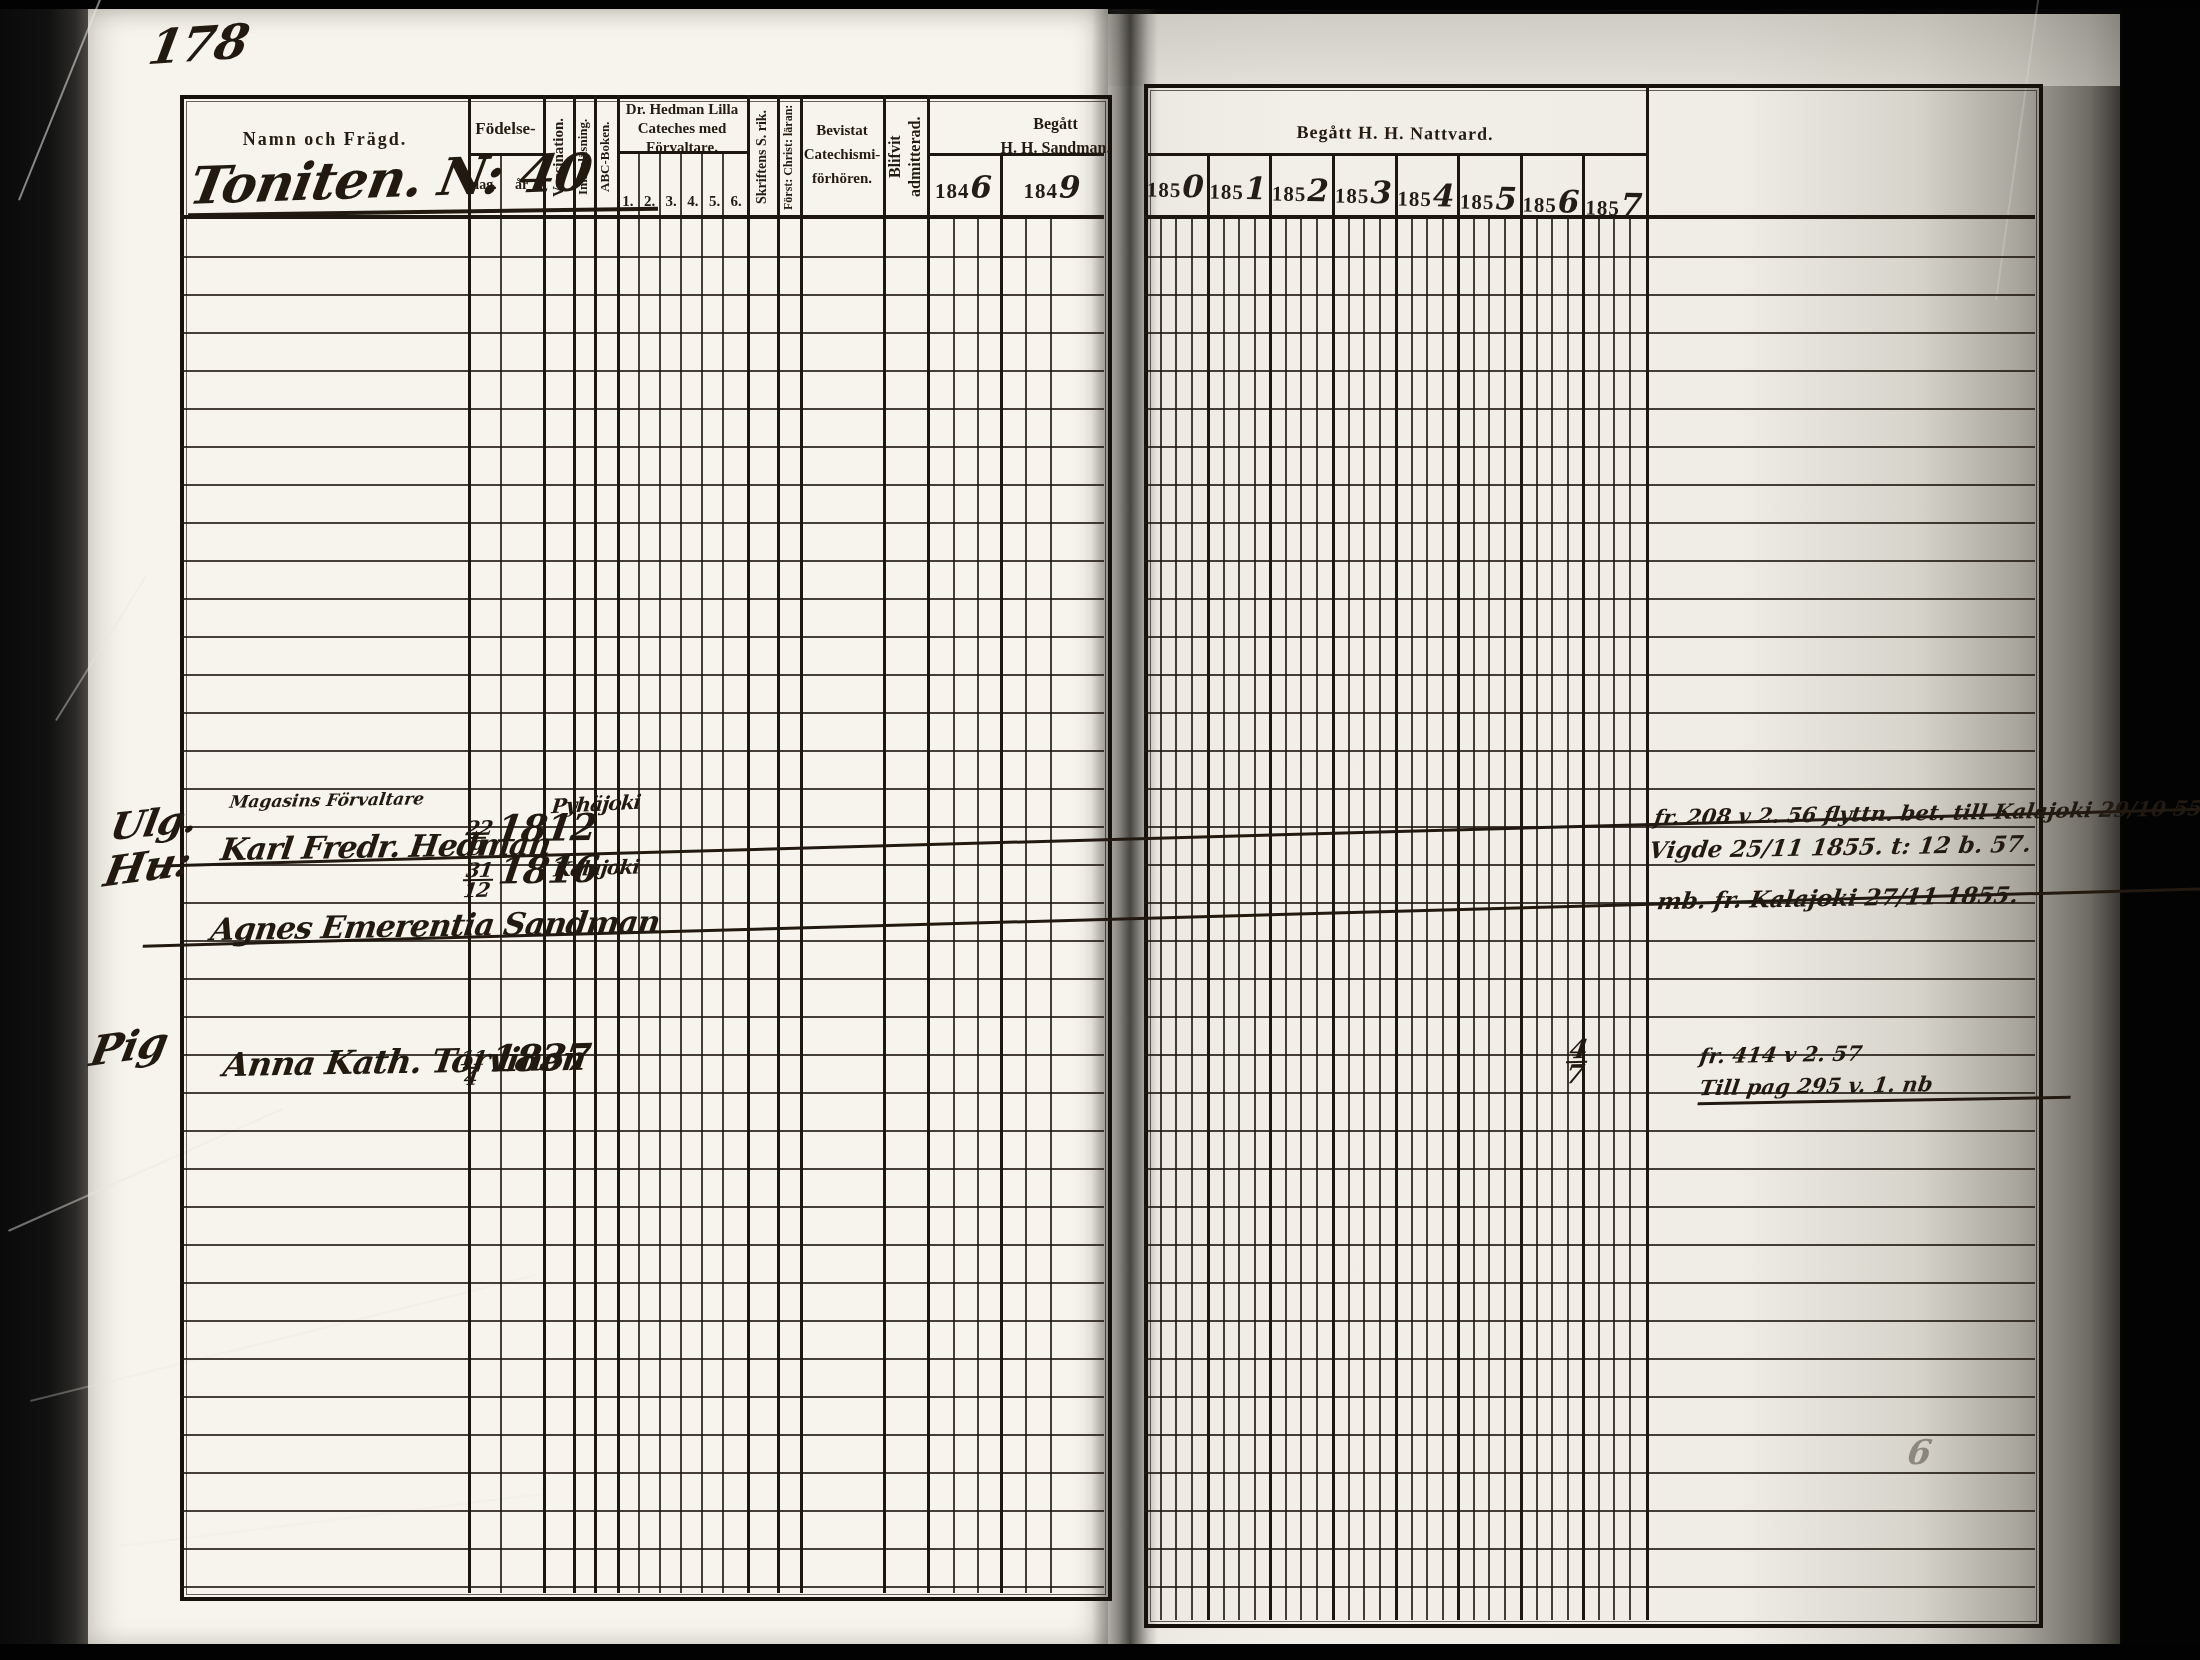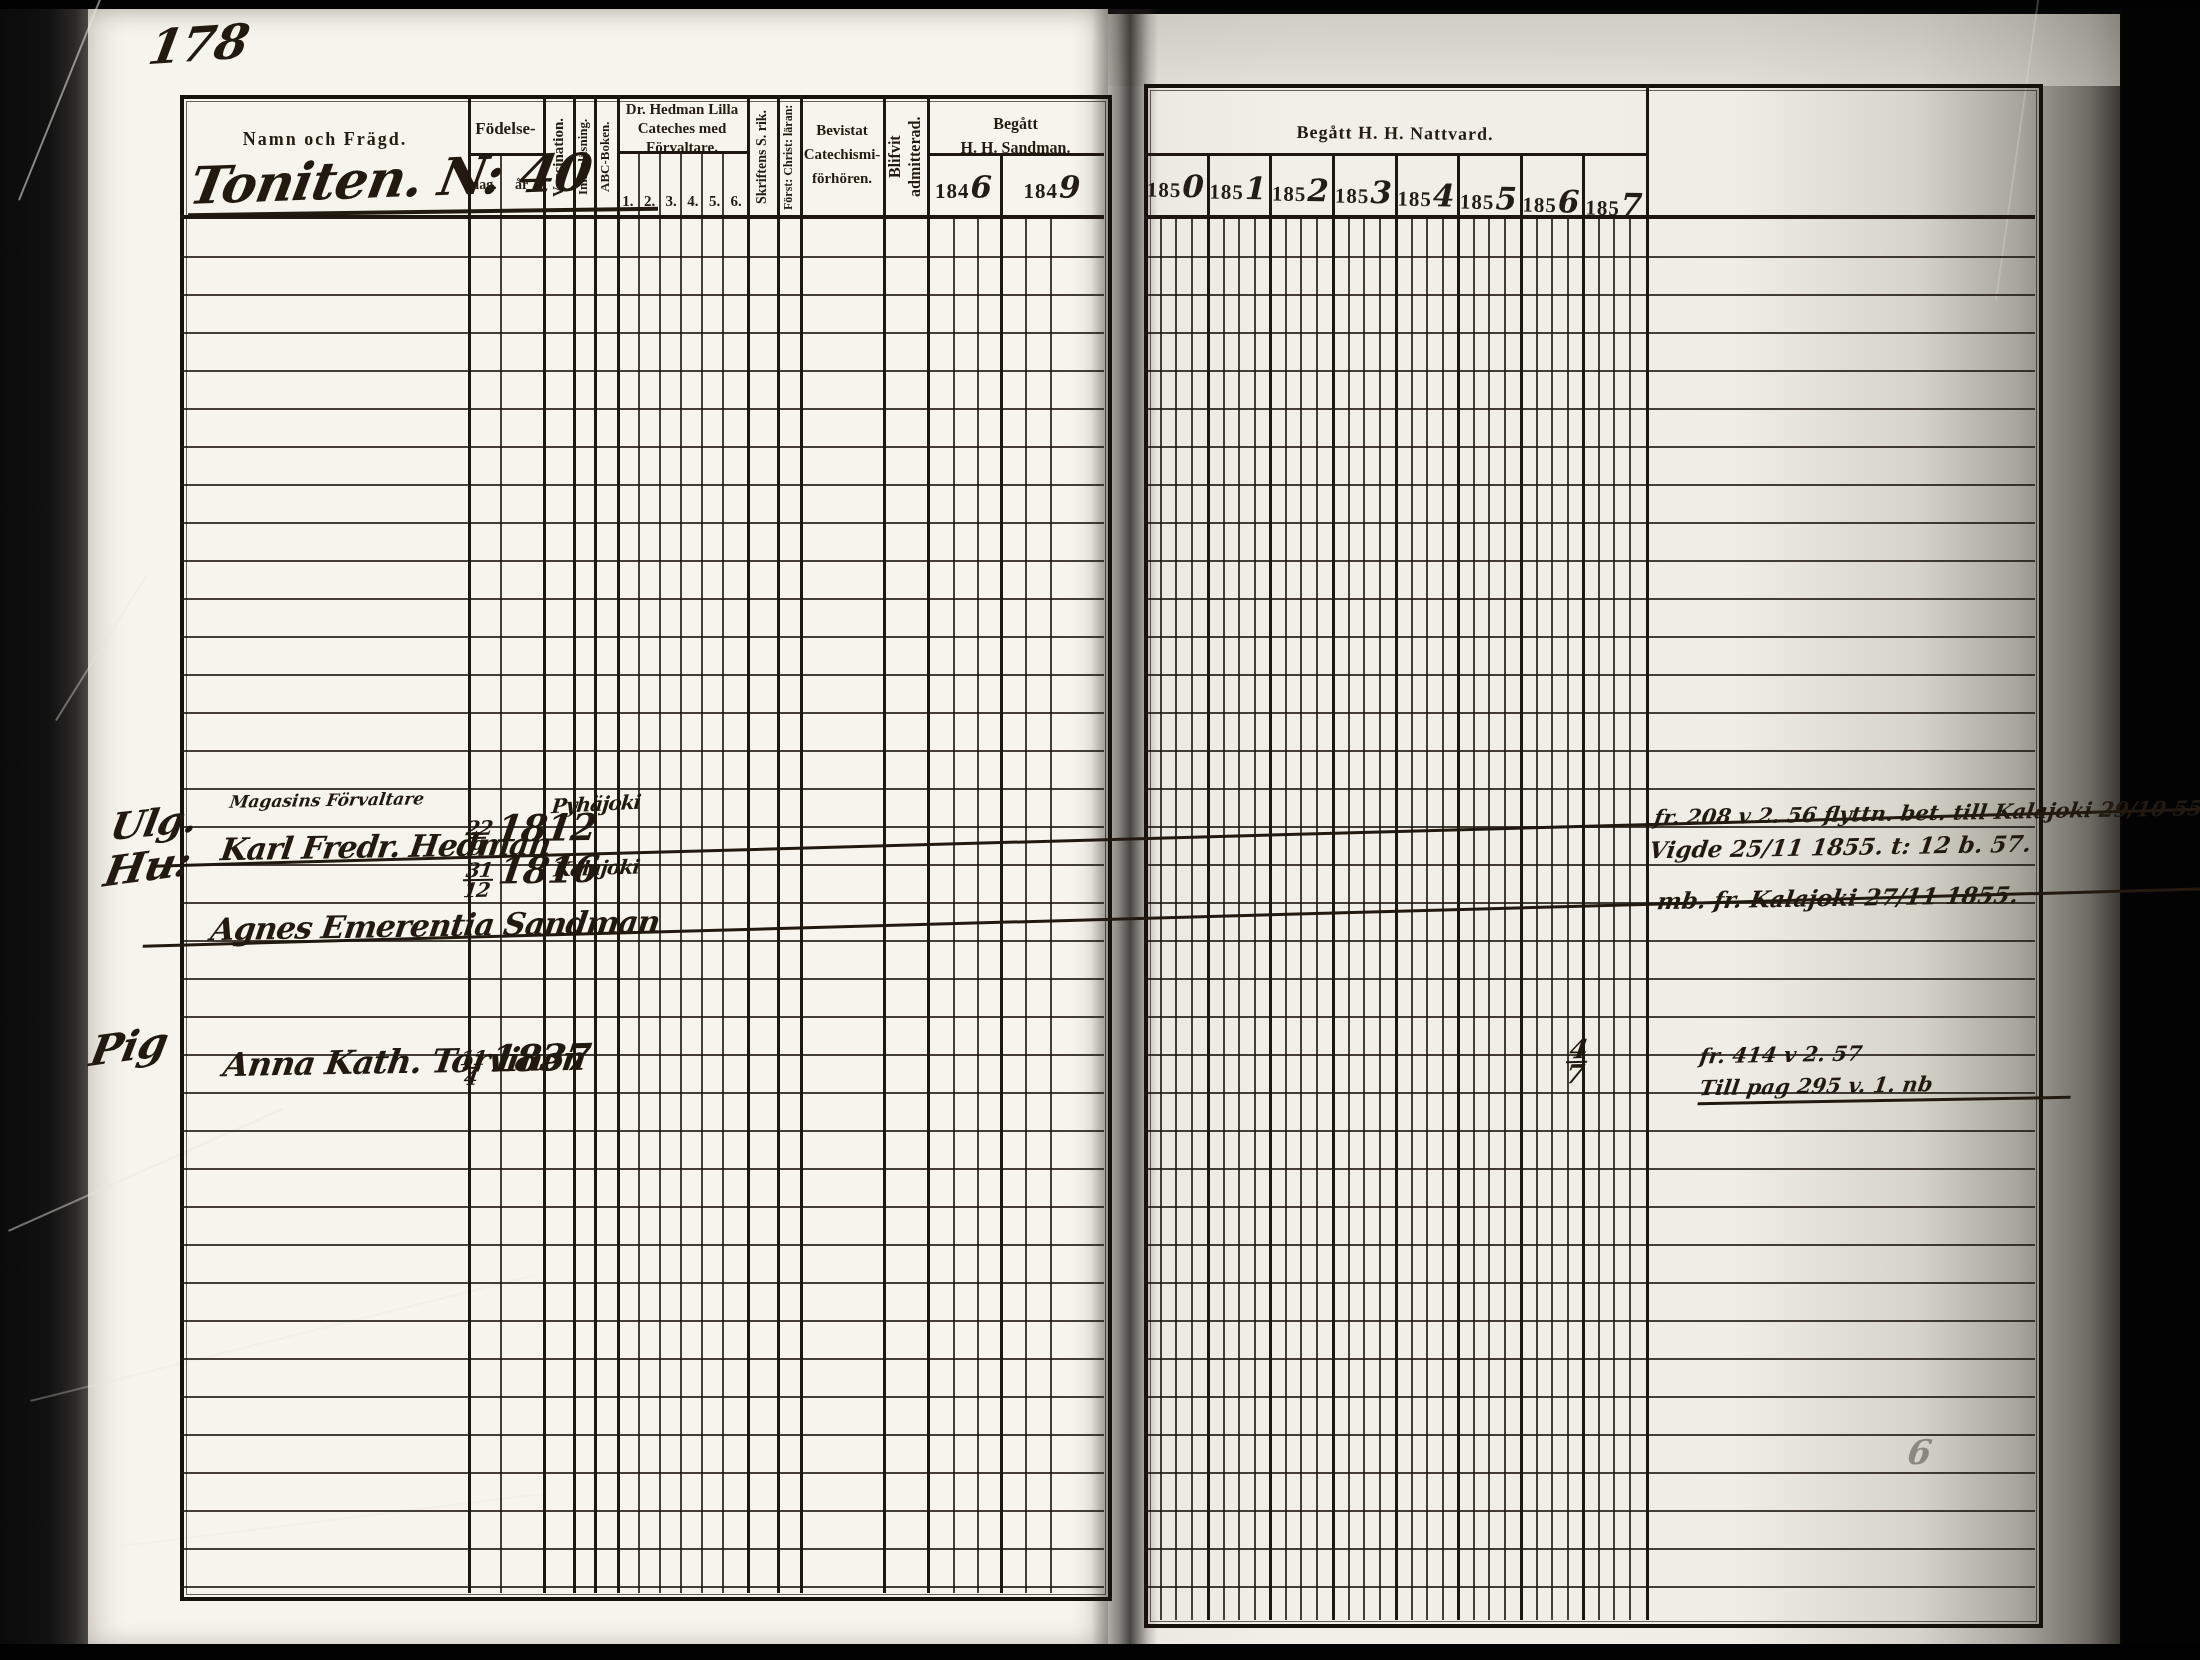--- a/index.html
+++ b/index.html
@@ -86,21 +86,21 @@
     <span style="flex:1">6.</span>
   </div>
   <div class="ph vtext" style="left:747px;top:99px;width:30px;height:116px;font-size:14px;">Skriftens S. rik.</div>
   <div class="ph vtext" style="left:777px;top:99px;width:23px;height:116px;font-size:12px;">Först: Christ: läran:</div>
   <div class="ph" style="left:801px;top:118px;width:82px;font-size:15px;line-height:1.6;">
     <span>Bevistat</span><br>
     <span>Catechismi-</span><br>
     <span>förhören.</span>
   </div>
   <div class="ph vtext" style="left:883px;top:99px;width:44px;height:116px;font-size:16px;">Blifvit admitterad.</div>
-  <div class="ph" style="left:927px;top:112px;width:177px;font-size:16px;line-height:1.5;">
+  <div class="ph" style="left:927px;top:112px;width:177px;font-size:16px;line-height:1.5;padding-left:40px;">
     <span>Begått</span><br>
     <span>H. H. Sandman.</span>
   </div>
   <div class="yearcell" style="left:927px;top:157px;width:73px;height:59px;">
       <span class="split-year"><span class="yp">184</span><span class="yd">6</span></span>
     </div>
   <div class="yearcell" style="left:1000px;top:157px;width:104px;height:59px;">
       <span class="split-year"><span class="yp">184</span><span class="yd">9</span></span>
     </div>
 

